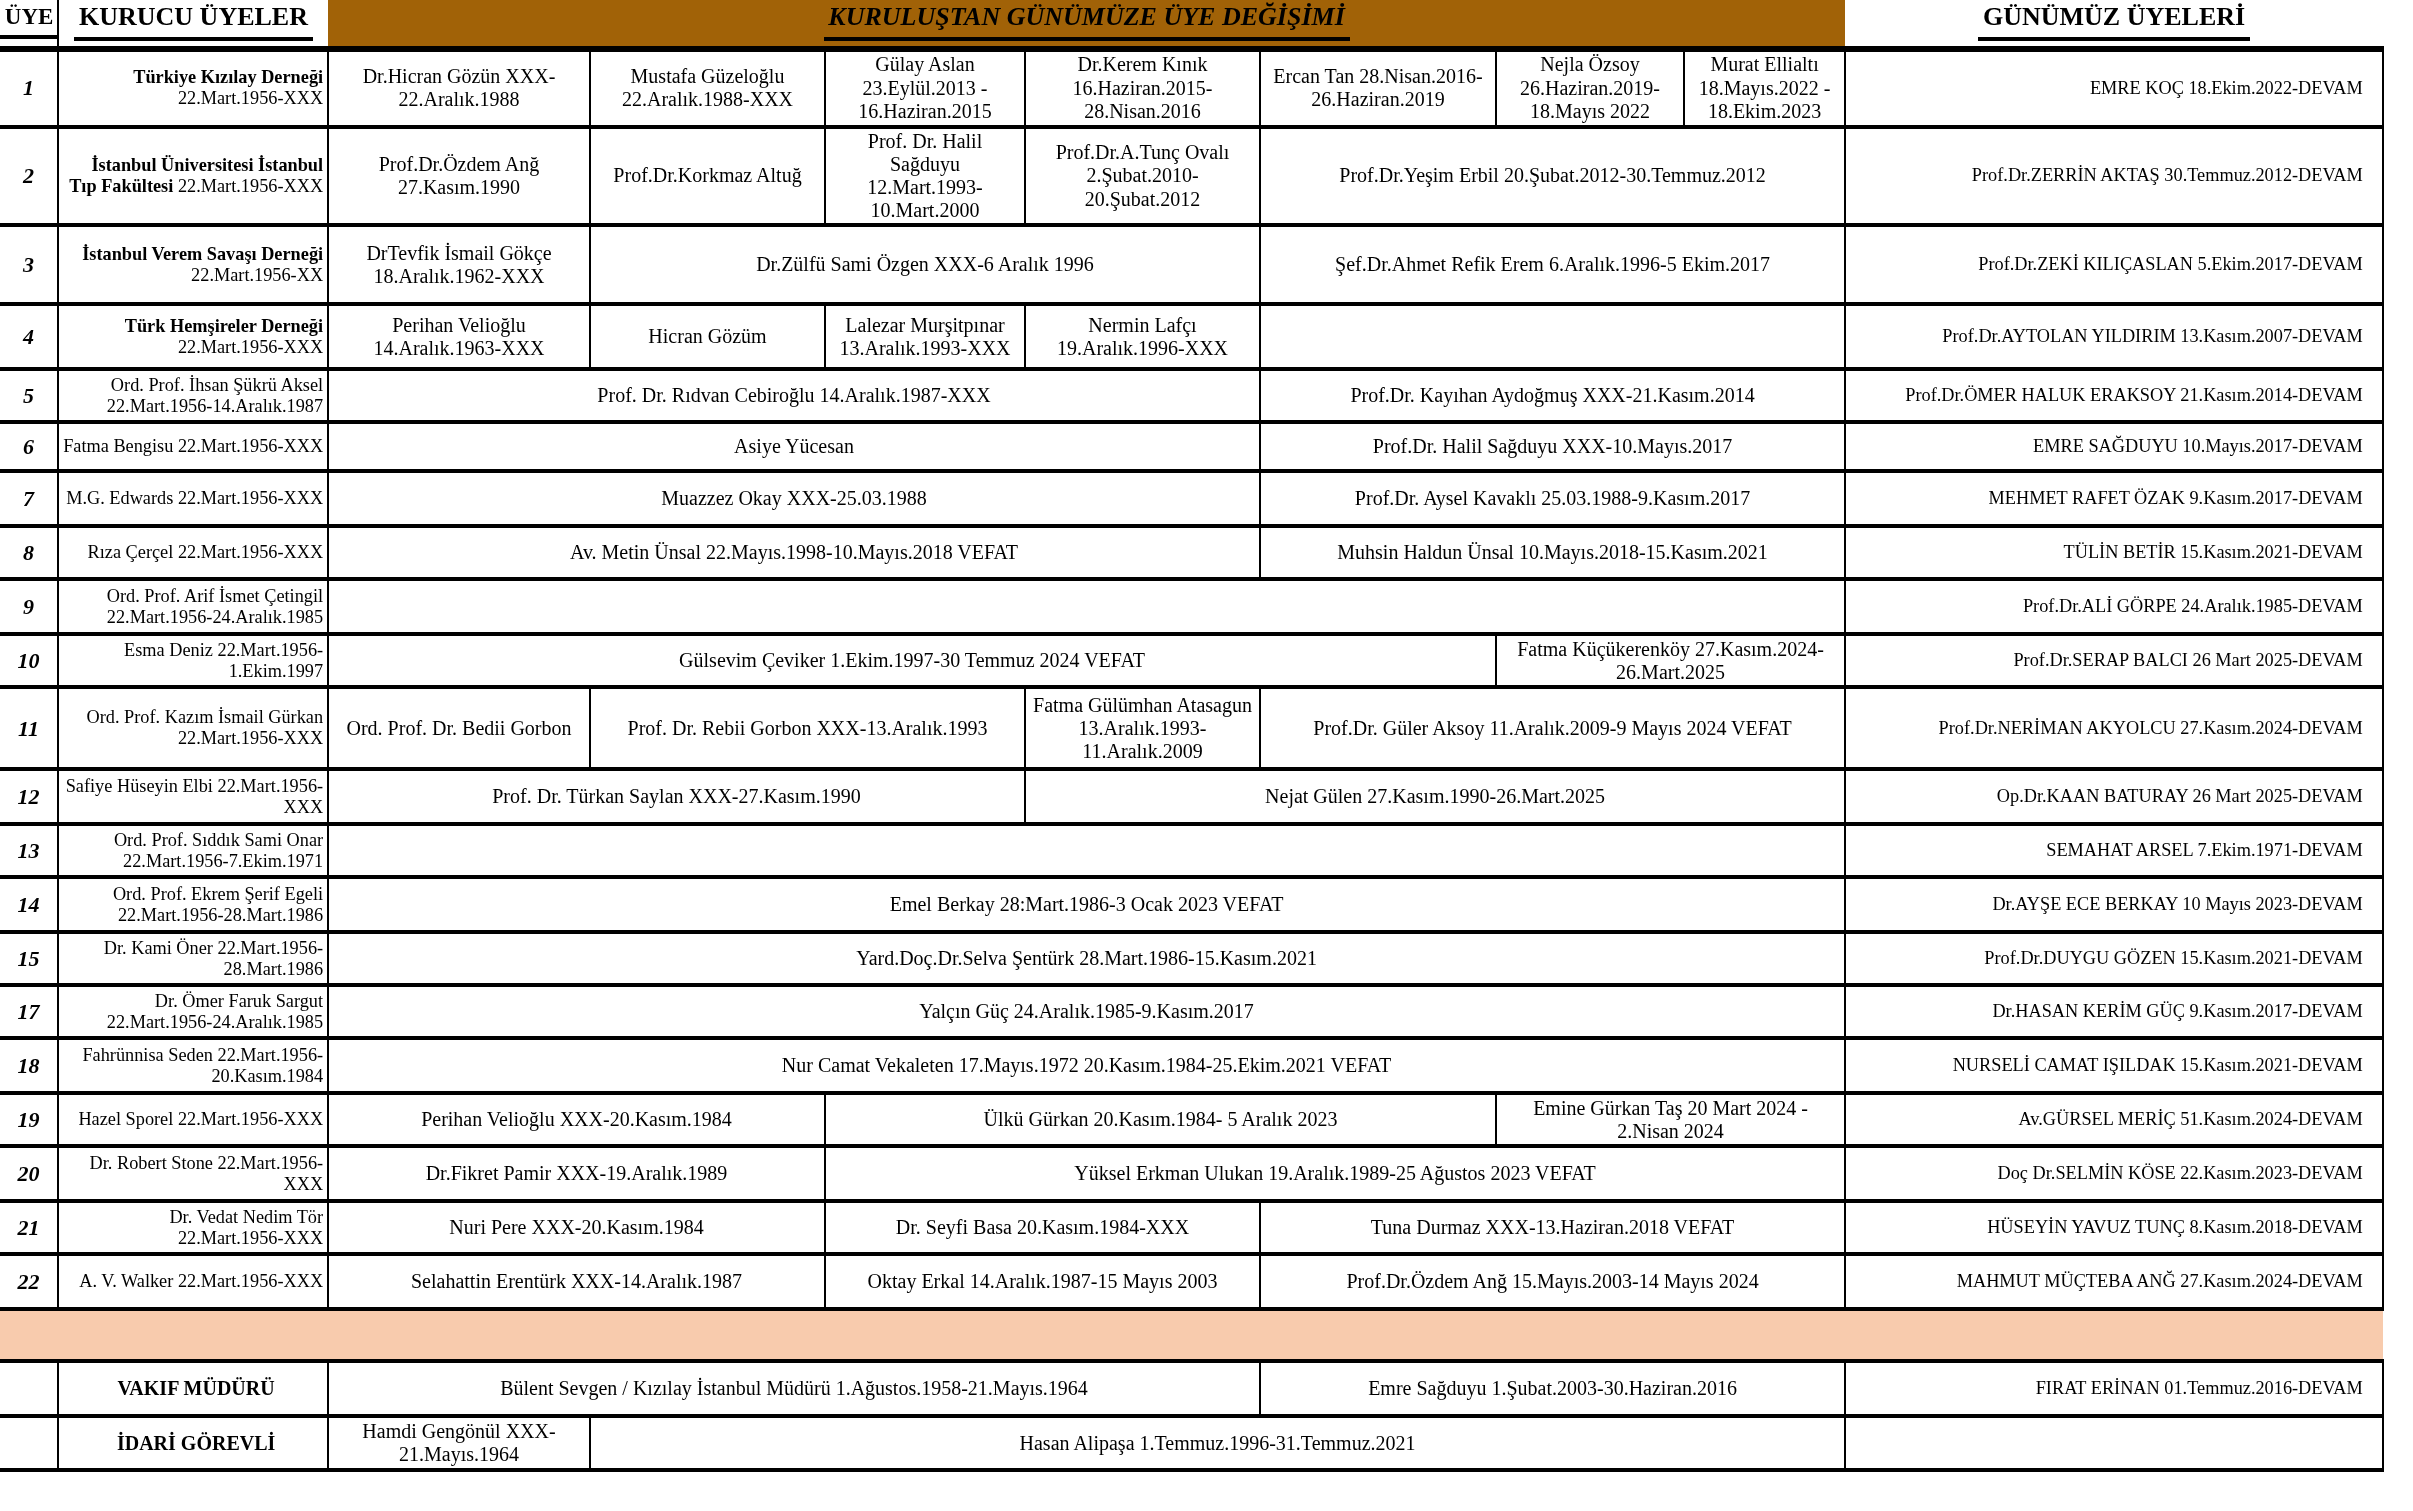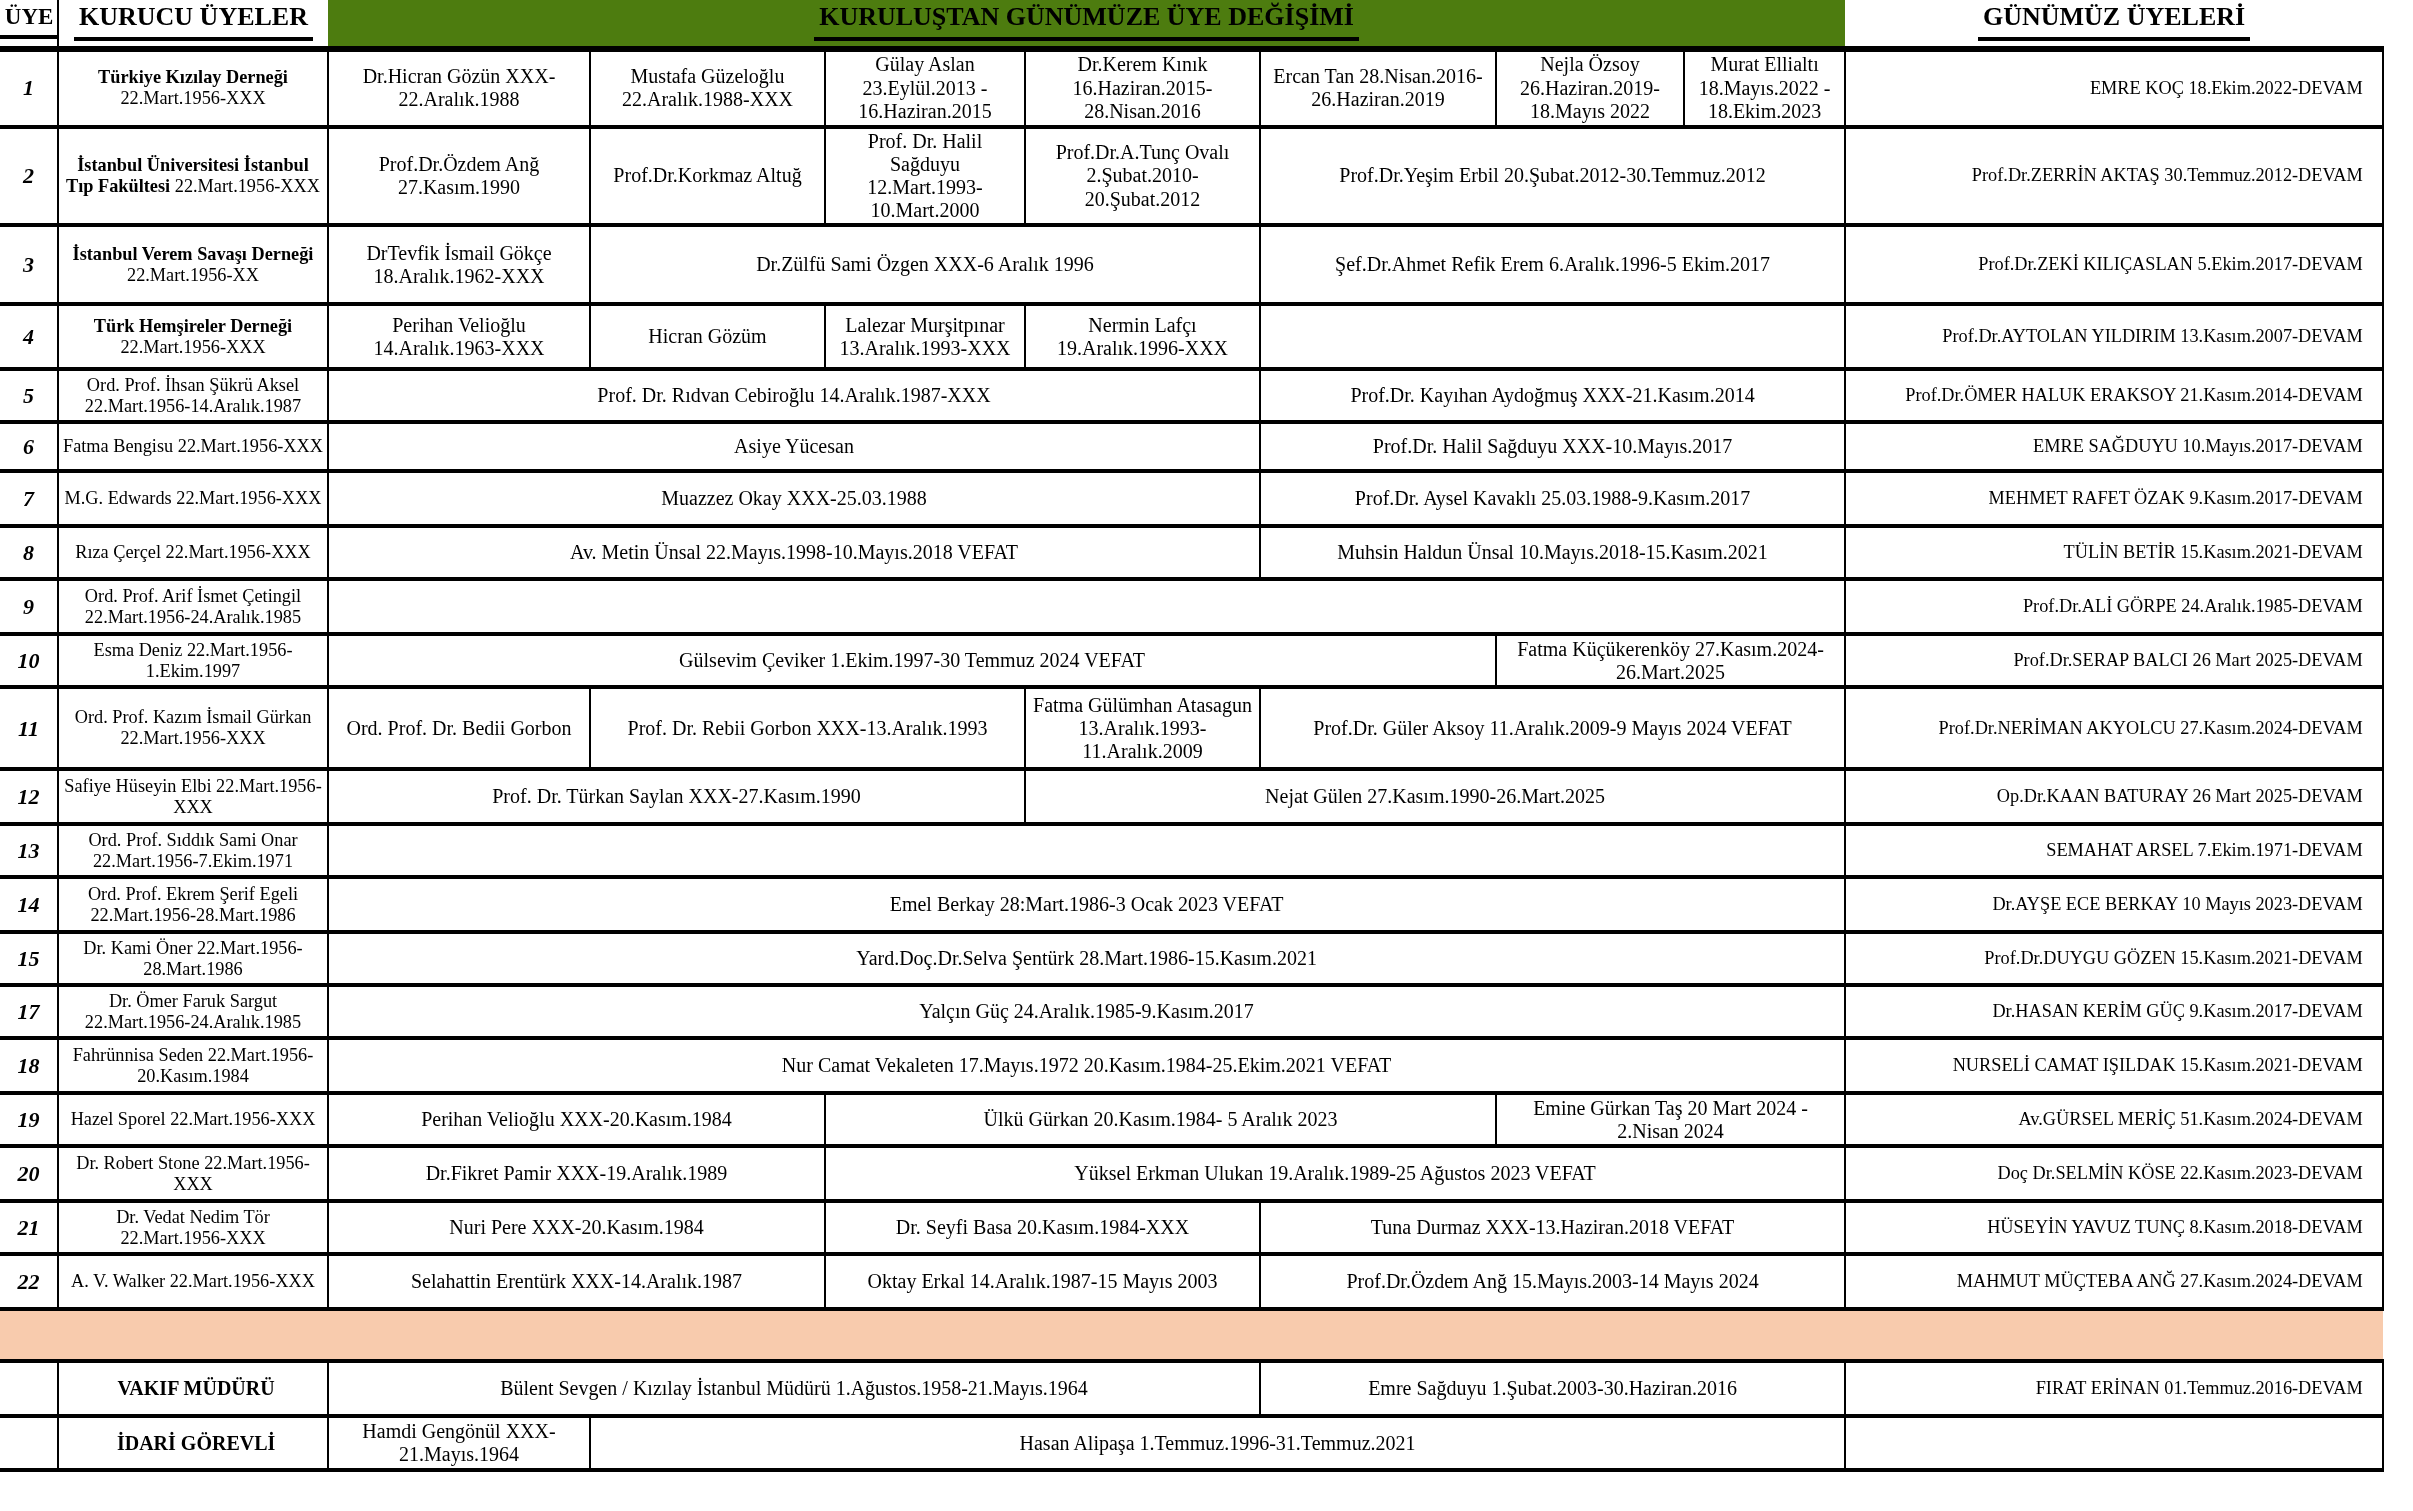--- a/index.html
+++ b/index.html
@@ -42,21 +42,21 @@
   td.h-mid { border-left:0; border-right:0; background:#F8CBAD; }
   td.h-gun { border-left:0; border-right:0; }
   .ul {
     display:inline-block;
     border-bottom:4.8px solid #000;
     padding:0 4.8px 4.8px 4.8px;
     white-space:nowrap;
   }
 
   td.num { font-style:italic; font-weight:bold; font-size:22px; padding:0 1px; }
-  td.founder { font-size:18.3px; padding:1px 3.9px; }
+  td.founder { font-size:18.3px; padding:1px 3.9px;text-align:right; }
   .fb { font-weight:bold; }
   td.mid { font-size:20px; }
   td.cur {
     text-align:right;
     font-size:18.3px;
     padding-right:19.3px;
     white-space:nowrap;
   }
   td.flabel { font-weight:bold; font-size:20px;padding-left:12px; }
   tr.gap td {
@@ -77,21 +77,21 @@
       <col style="width: 235px;">
       <col style="width: 236px;">
       <col style="width: 188px;">
       <col style="width: 161px;">
       <col style="width: 538px;">
     </colgroup>
   <thead>
     <tr style="height:39px">
       <td class="h-uye"><span class="ul">ÜYE</span></td>
       <td class="h-kurucu"><span class="ul">KURUCU ÜYELER</span></td>
-      <td class="h-mid" colspan="7" style="background: #4d7c0f;"><span class="ul">KURULUŞTAN GÜNÜMÜZE ÜYE DEĞİŞİMİ</span></td>
+      <td class="h-mid" colspan="7" style="background: #a16207; font-style: italic;"><span class="ul">KURULUŞTAN GÜNÜMÜZE ÜYE DEĞİŞİMİ</span></td>
       <td class="h-gun"><span class="ul">GÜNÜMÜZ ÜYELERİ</span></td>
     </tr>
   </thead>
   <tbody id="tbody">
       <tr style="height: 78px;">
         <td class="num">1</td>
         <td class="founder"><span class="fb">Türkiye Kızılay Derneği</span> <span>22.Mart.1956-​XXX</span></td>
         <td class="mid">Dr.Hicran Gözün XXX-​22.Aralık.1988</td>
         <td class="mid">Mustafa Güzeloğlu 22.Aralık.1988-​XXX</td>
         <td class="mid">Gülay Aslan 23.Eylül.2013 -​ 16.Haziran.2015</td>

